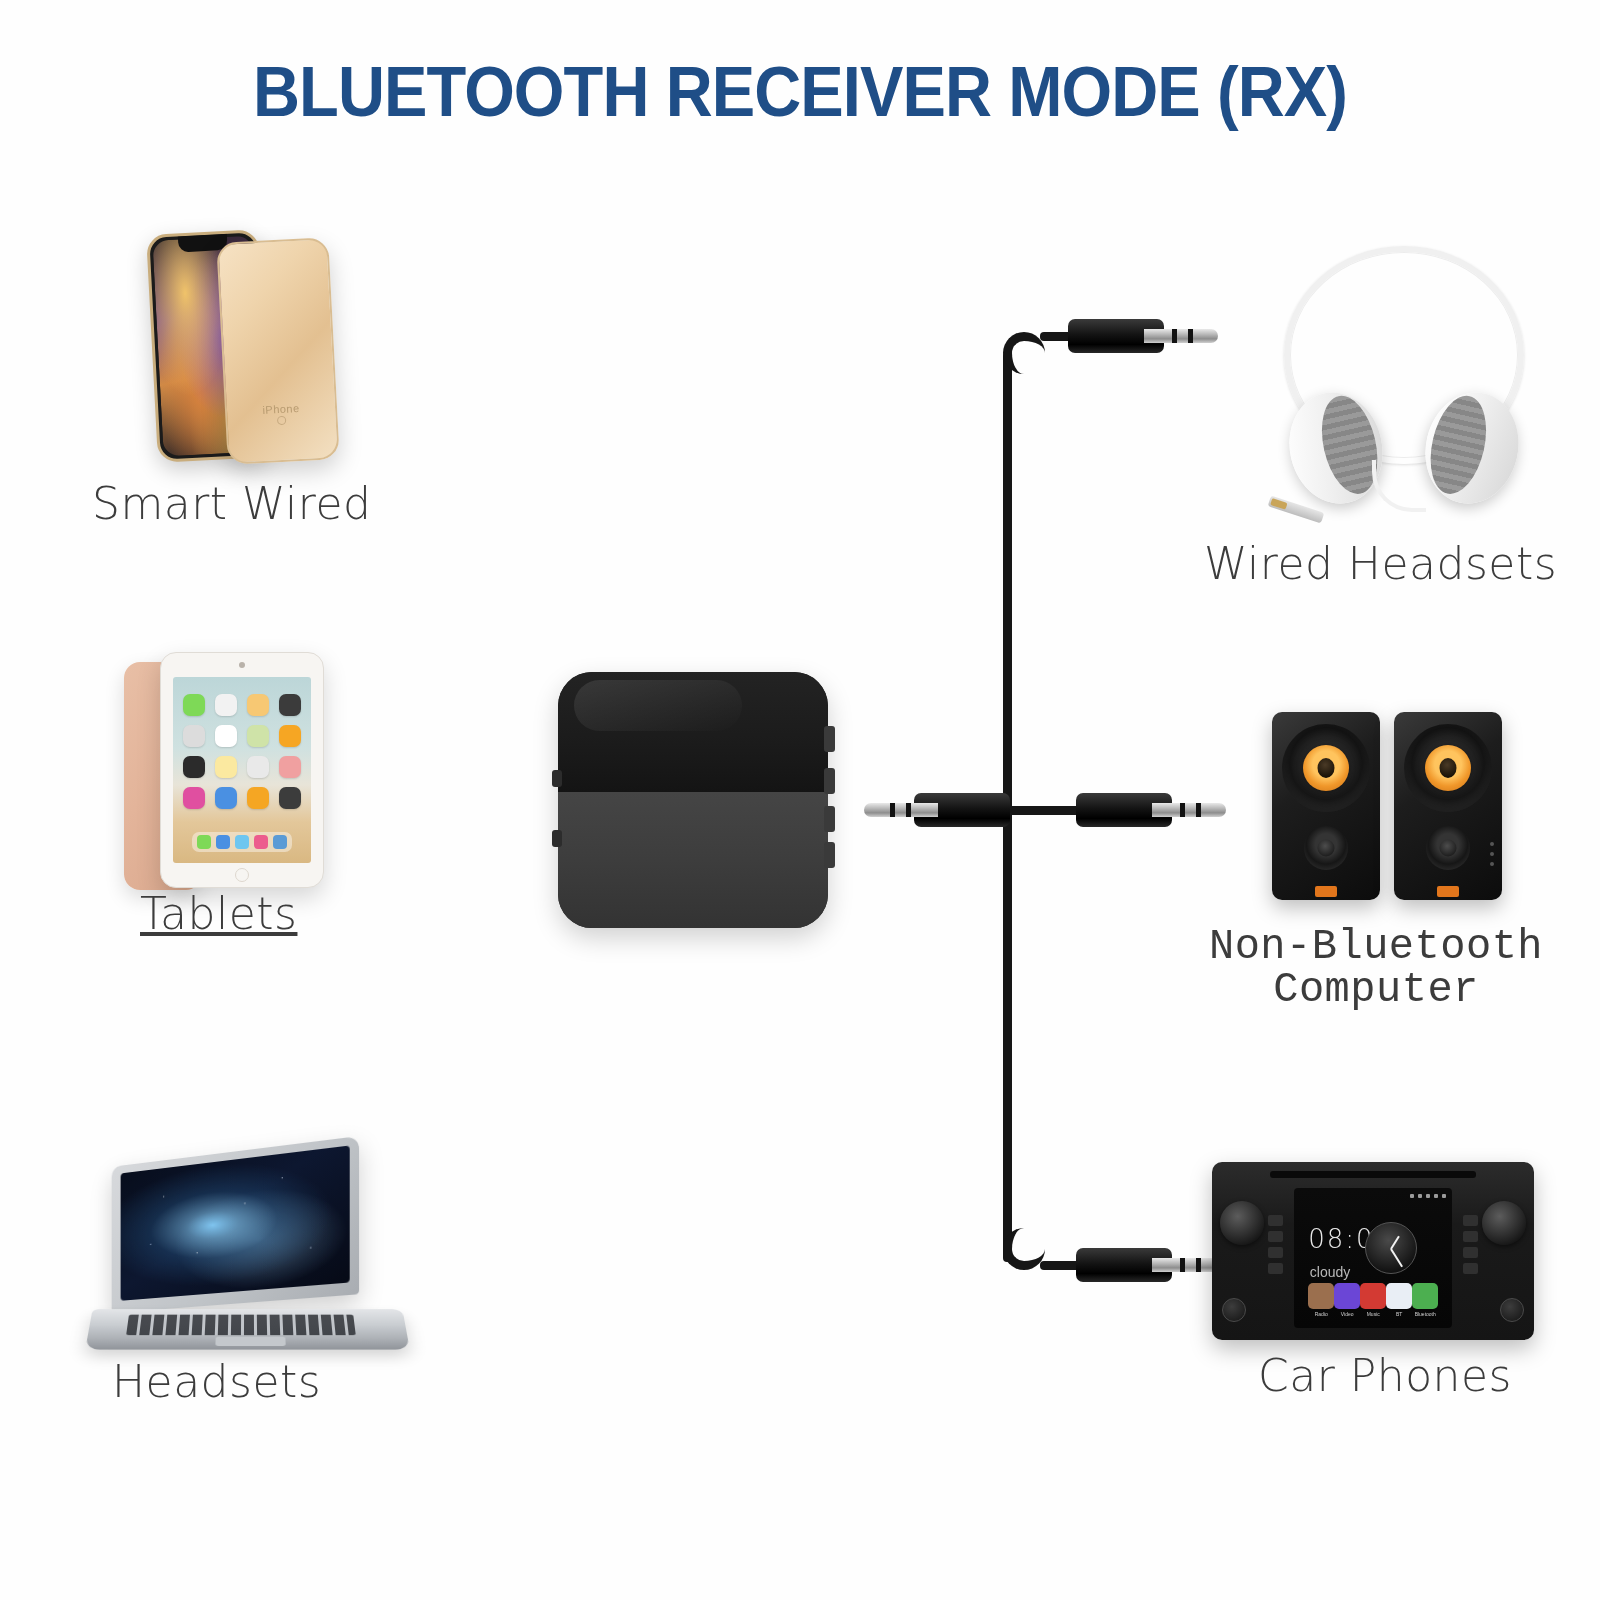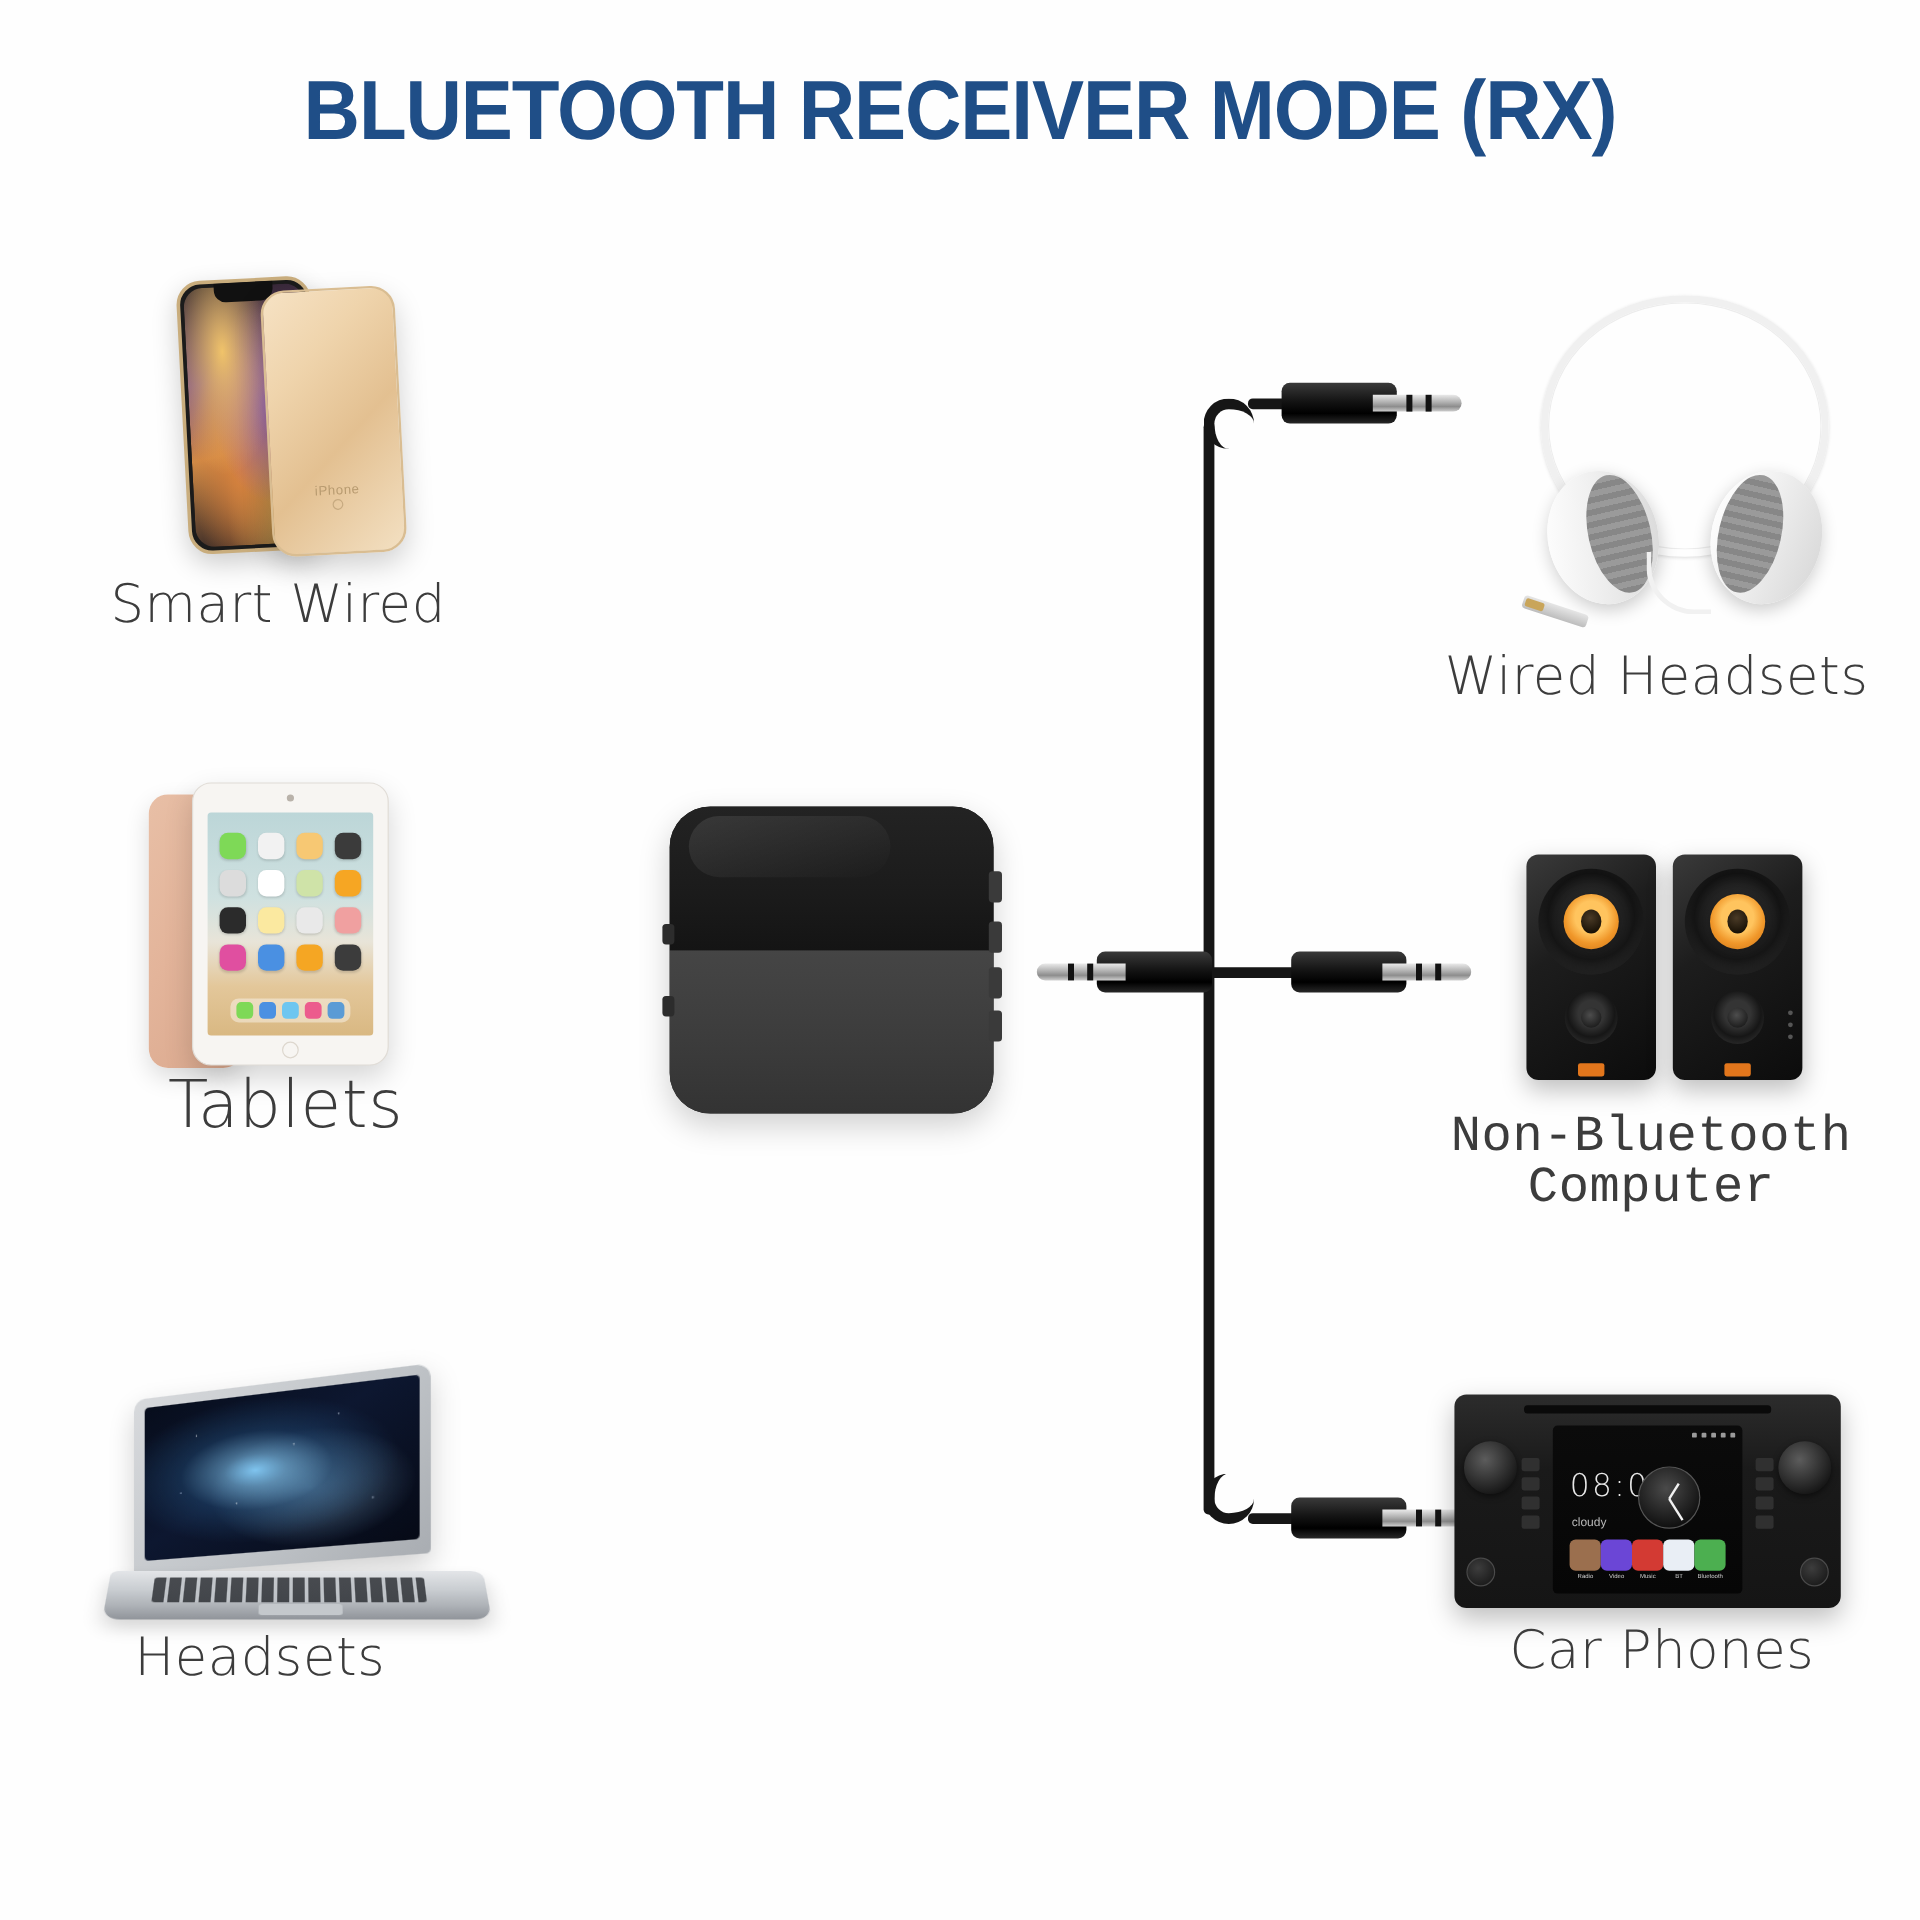--- a/index.html
+++ b/index.html
@@ -349,21 +349,21 @@
     display: flex; justify-content: flex-end; gap: 4px; align-items: center;
   }
   .stereo .statusbar i { display: block; width: 4px; height: 4px; background: #9a9a9a; border-radius: 1px; }
   .stereo .clocktext {
     position: absolute; left: 9%; top: 26%;
     color: #e8e8e8; font-size: 26px; font-weight: 300; letter-spacing: 2px;
     font-family: "DejaVu Sans", sans-serif;
   }
   .stereo .weather {
     position: absolute; left: 10%; top: 54%;
-    color: #b9b9b9; font-size: 10px;
+    color: #b9b9b9; font-size: 14px;
   }
   .stereo .analog {
     position: absolute; right: 22%; top: 24%;
     width: 52px; height: 52px; border-radius: 50%;
     background: radial-gradient(circle at 45% 35%, #4a4a4a, #111 75%);
     border: 1px solid #555;
   }
   .stereo .analog .h,.stereo .analog .m {
     position: absolute; left: 50%; top: 50%; background: #f2f2f2;
     transform-origin: 0 50%;
@@ -432,21 +432,21 @@
         <div class="dock">
             <i style="background: rgb(126, 217, 87);"></i>
             <i style="background: rgb(74, 144, 226);"></i>
             <i style="background: rgb(110, 198, 240);"></i>
             <i style="background: rgb(236, 92, 141);"></i>
             <i style="background: rgb(91, 155, 213);"></i>
           </div>
       </div>
       <div class="home"></div>
     </div>
-    <div class="caption" style="left:140px; top:888px; font-size:55px;">Tablets</div>
+    <div class="caption" style="left:140px; top:888px; font-size:44px;text-decoration:underline;">Tablets</div>
   </div>
 
   <div>
     <div class="laptop" style="left:82px; top:1152px; width:330px; height:206px;">
       <div class="lid">
         <div class="screen"></div>
       </div>
       <div class="base">
         <div class="keys"></div>
         <div class="pad"></div>

